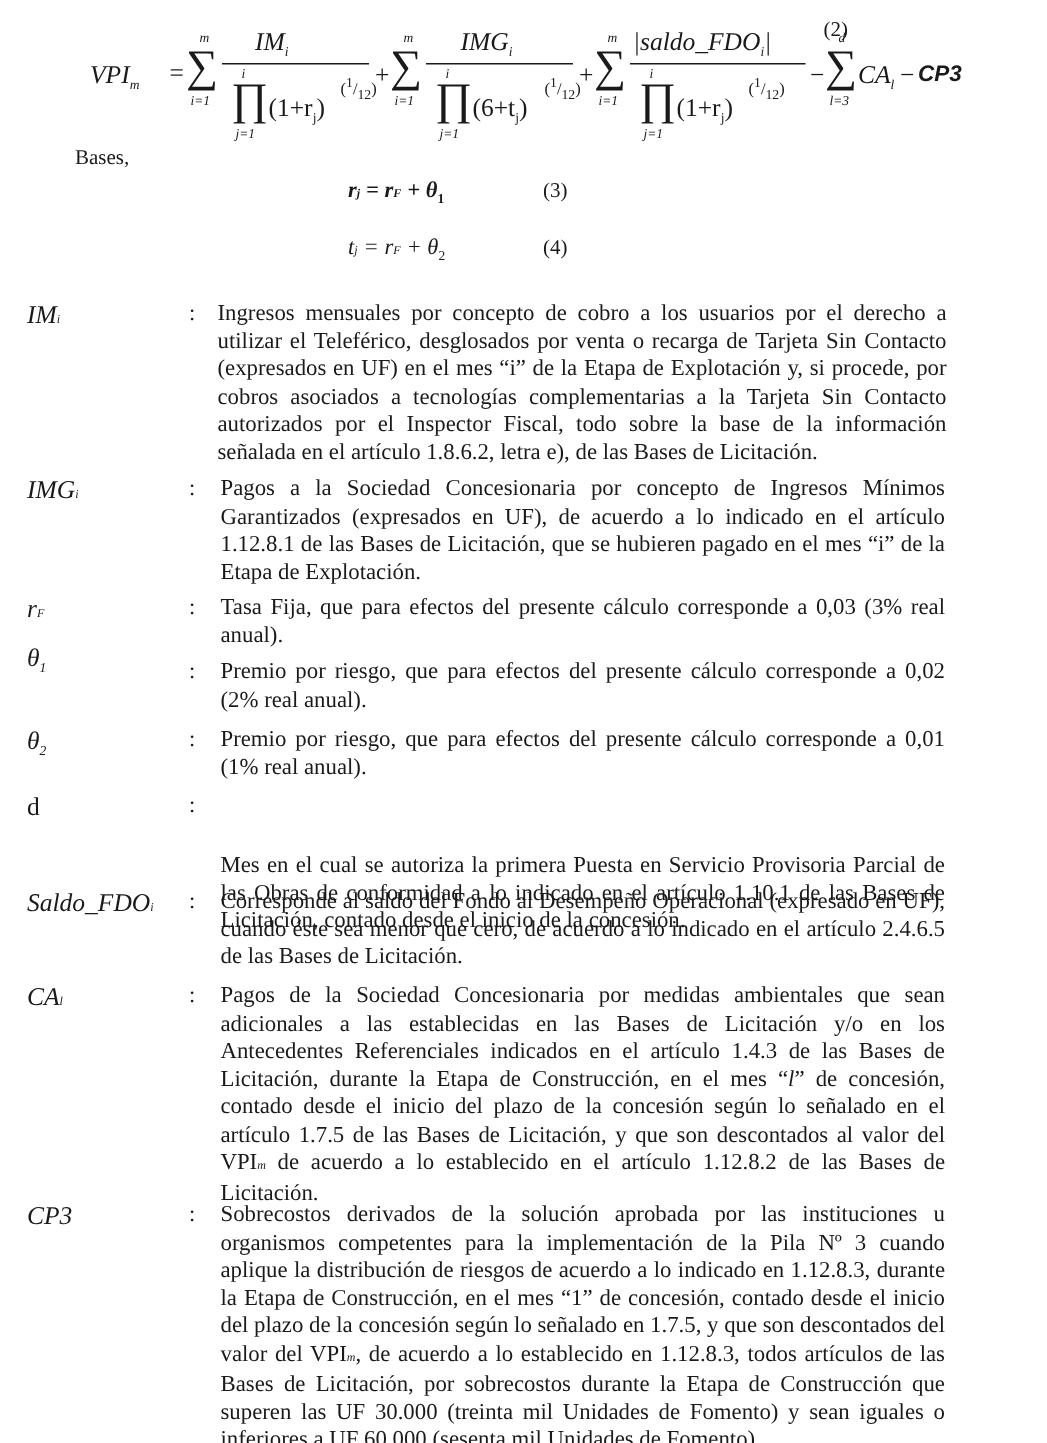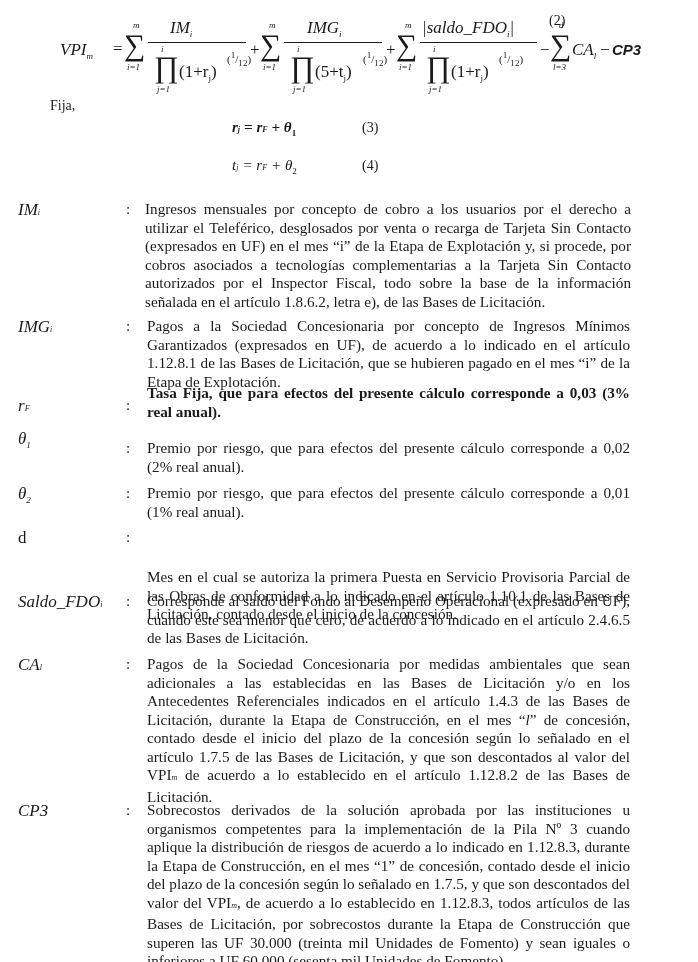--- a/index.html
+++ b/index.html
@@ -49,21 +49,21 @@
   <span class="f-part" style="left:190px;top:26px;">+</span>
 
   <span class="f-part sigma" style="left:200px;top:16px;">∑</span>
   <span class="lim" style="left:209px;top:6px;">m</span>
   <span class="lim" style="left:203px;top:48px;">i=1</span>
   <span class="f-part it" style="left:247px;top:4px;"><span>IMG</span><span class="sub">i</span></span>
   <div class="frac-line" style="left:224px;top:28px;width:98px;"></div>
   <span class="lim" style="left:237px;top:30px;">i</span>
   <span class="f-part prod" style="left:230px;top:38px;">∏</span>
   <span class="lim" style="left:233px;top:70px;">j=1</span>
-  <span class="f-part" style="left:255px;top:48px;"><span>(5+t</span><span class="subn">j</span><span>)</span></span>
+  <span class="f-part" style="left:255px;top:48px;"><span>(6+t</span><span class="subn">j</span><span>)</span></span>
   <span class="exp" style="left:303px;top:36px;">(<sup>1</sup>/<sub>12</sub>)</span>
 
   <span class="f-part" style="left:326px;top:26px;">+</span>
 
   <span class="f-part sigma" style="left:336px;top:16px;">∑</span>
   <span class="lim" style="left:345px;top:6px;">m</span>
   <span class="lim" style="left:339px;top:48px;">i=1</span>
   <span class="f-part it" style="left:362px;top:4px;"><span>|saldo_FDO</span><span class="sub">i</span><span>|</span></span>
   <div class="frac-line" style="left:360px;top:28px;width:117px;"></div>
   <span class="lim" style="left:373px;top:30px;">i</span>
@@ -76,21 +76,21 @@
 
   <span class="f-part sigma" style="left:490px;top:16px;">∑</span>
   <span class="lim" style="left:499px;top:6px;">d</span>
   <span class="lim" style="left:493px;top:48px;">l=3</span>
   <span class="f-part it" style="left:512px;top:26px;"><span>CA</span><span class="sub">l</span></span>
   <span class="f-part" style="left:540px;top:26px;">−</span>
   <span class="f-part" style="left:552px;top:27px;font-family:'Liberation Sans',sans-serif;font-weight:bold;font-style:italic;font-size:15px;">CP3</span>
 </div>
 <span class="abs eqnum" style="left:549px;top:13px;">(2)</span>
 
-<span class="abs donde">Fija,</span>
+<span class="abs donde">Bases,</span>
 
 <div class="abs" style="left:232px;top:118px;font-weight:bold;">
   <span class="eq">r</span><span class="tiny">j</span>
   <span class="eq">= r</span><span class="tiny">F</span>
   <span class="eq">+ θ</span><span class="subn">1</span>
 </div>
 <span class="abs eqnum" style="left:362px;top:120px;">(3)</span>
 
 <div class="abs" style="left:232px;top:156px;">
   <span class="eq">t</span><span class="tiny">j</span>
@@ -106,21 +106,21 @@
   </div>
 
 <span class="term" style="top:317px;"><span>IMG</span><span class="tiny">i</span></span>
 <span class="colon" style="top:318px;">:</span>
 <div class="defn" style="top:317px;">
     <p>Pagos a la Sociedad Concesionaria por concepto de Ingresos Mínimos Garantizados (expresados en UF), de acuerdo a lo indicado en el artículo 1.12.8.1 de las Bases de Licitación, que se hubieren pagado en el mes “i” de la Etapa de Explotación.</p>
   </div>
 
 <span class="term" style="top:396px;"><span>r</span><span class="tiny">F</span></span>
 <span class="colon" style="top:397px;">:</span>
-<div class="defn" style="top:384px;font-weight:bold;">
+<div class="defn" style="top:396px;">
     <p>Tasa Fija, que para efectos del presente cálculo corresponde a 0,03 (3% real anual).</p>
   </div>
 
 <span class="term" style="top:429px;"><span>θ</span><span class="subn">1</span></span>
 <span class="colon" style="top:440px;">:</span>
 <div class="defn" style="top:439px;">
     <p>Premio por riesgo, que para efectos del presente cálculo corresponde a 0,02 (2% real anual).</p>
   </div>
 
 <span class="term" style="top:484px;"><span>θ</span><span class="subn">2</span></span>

